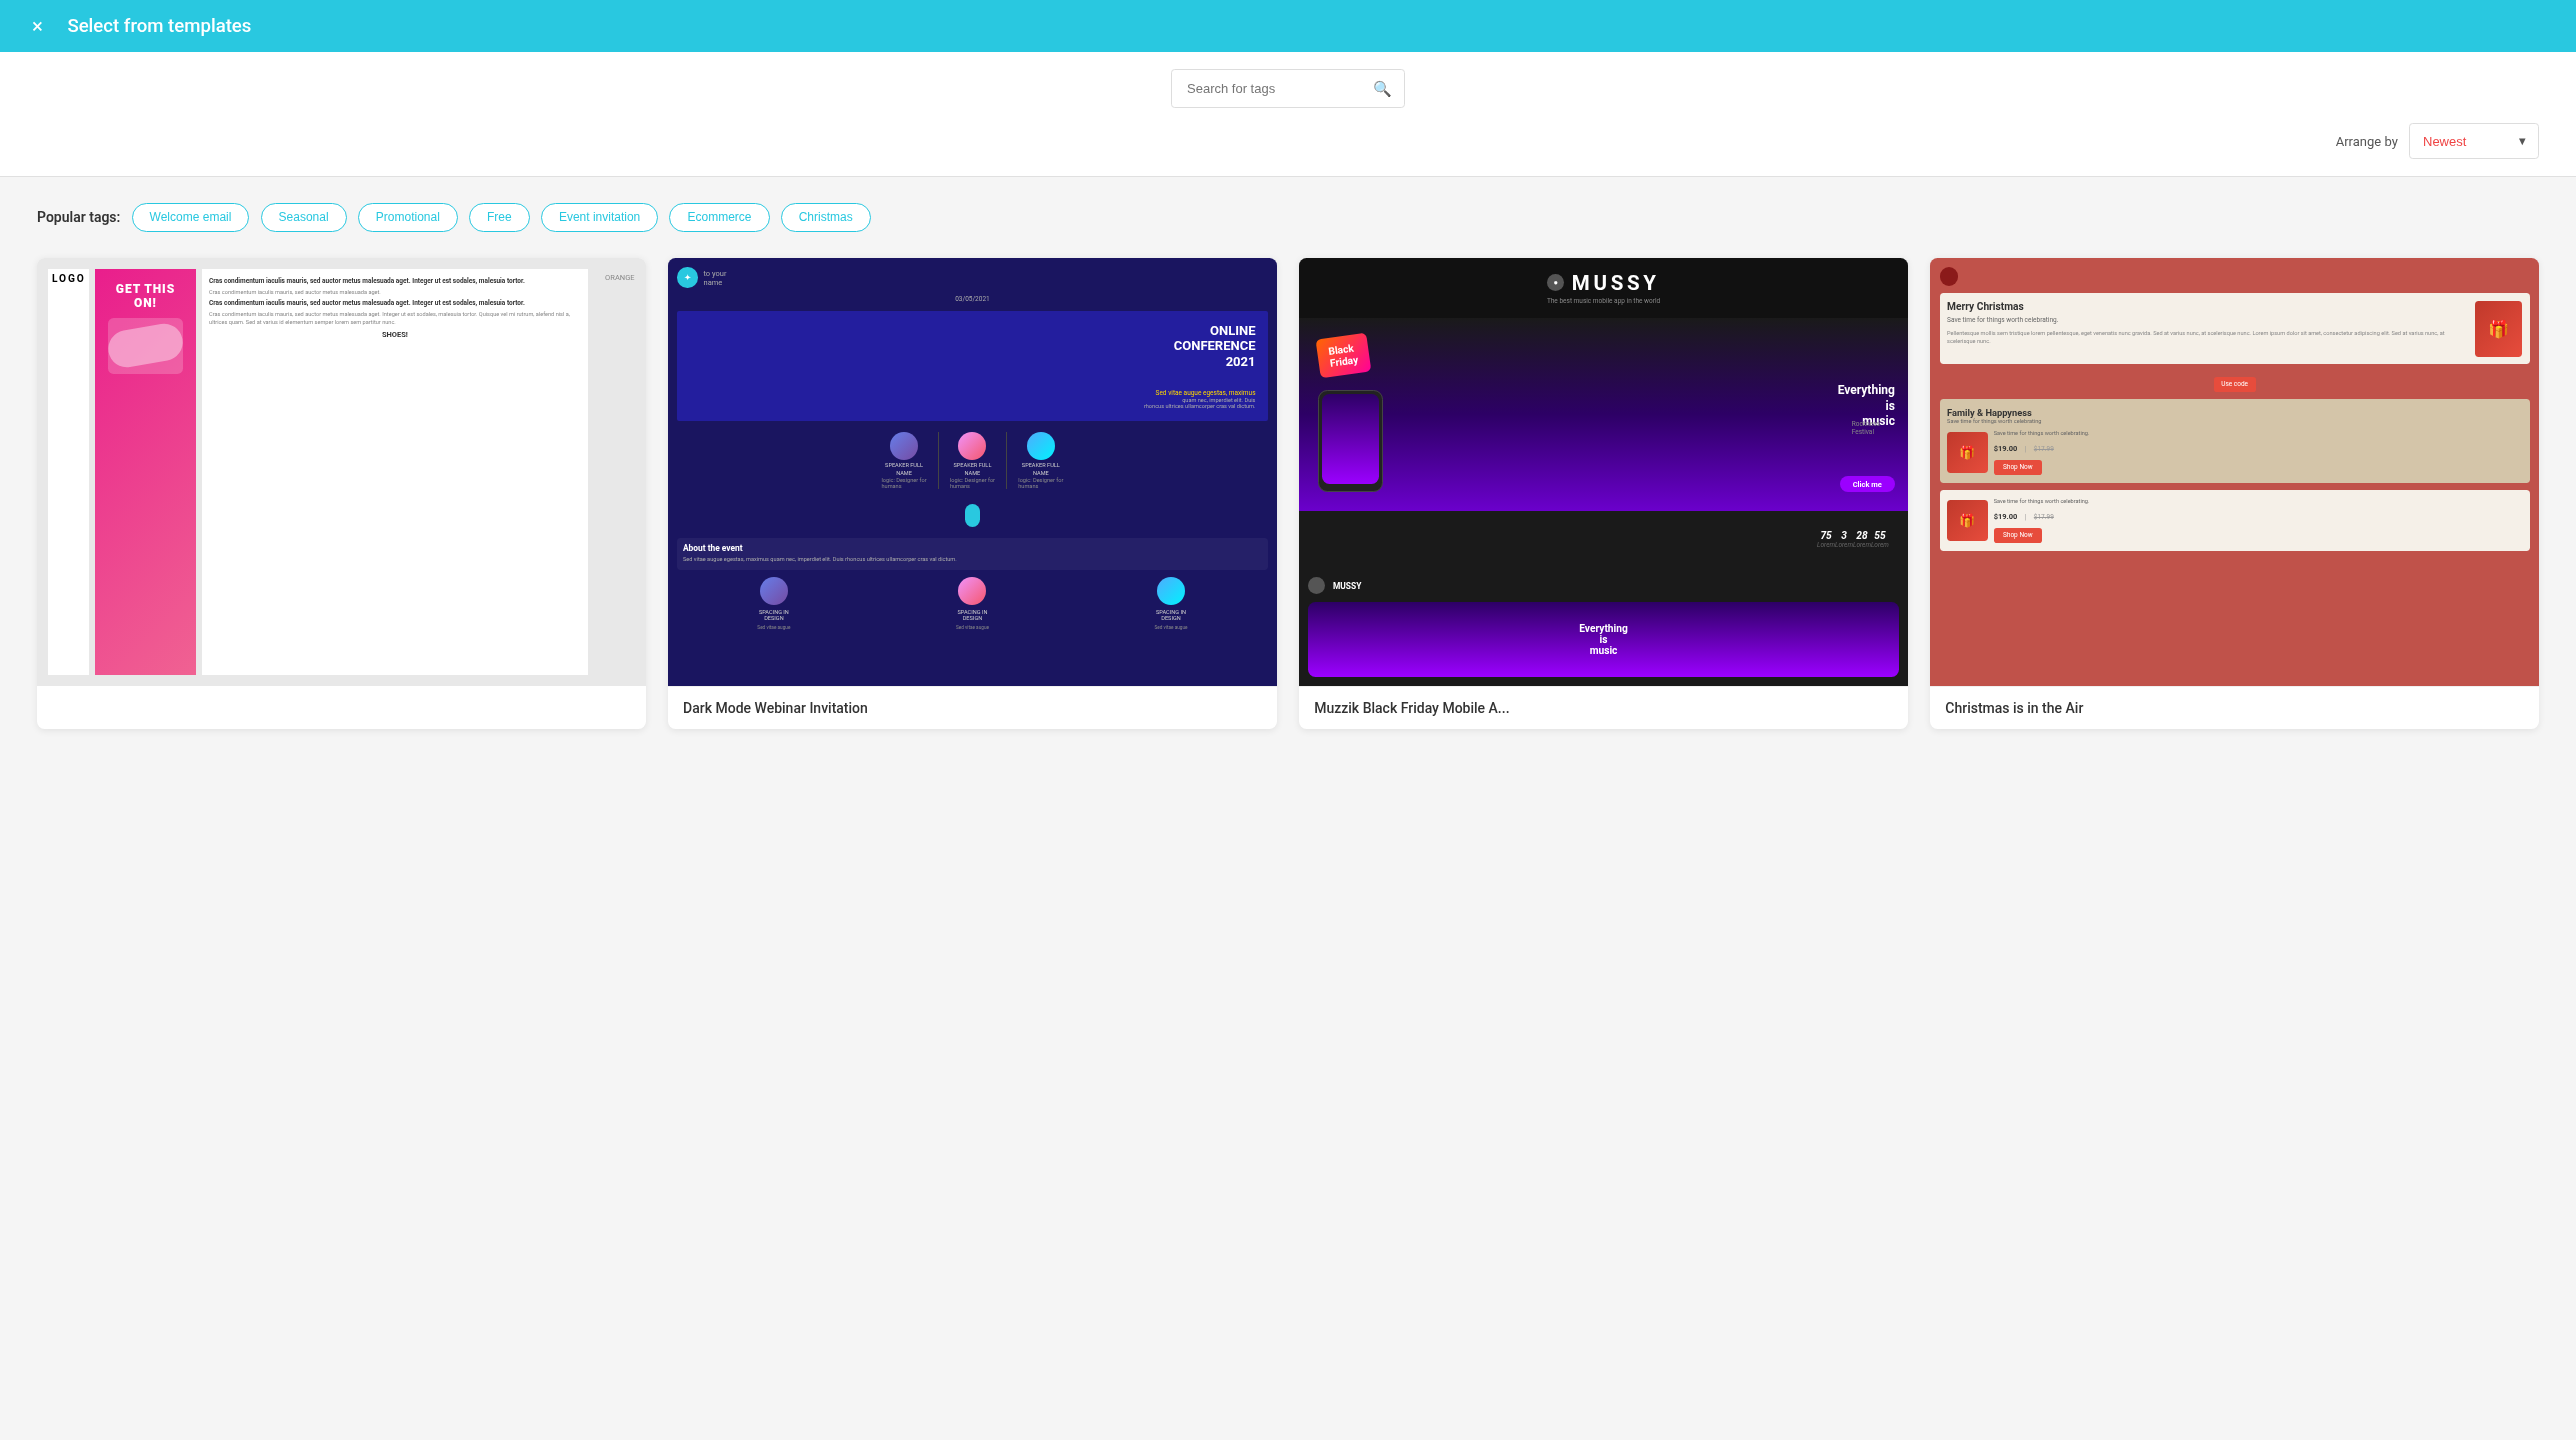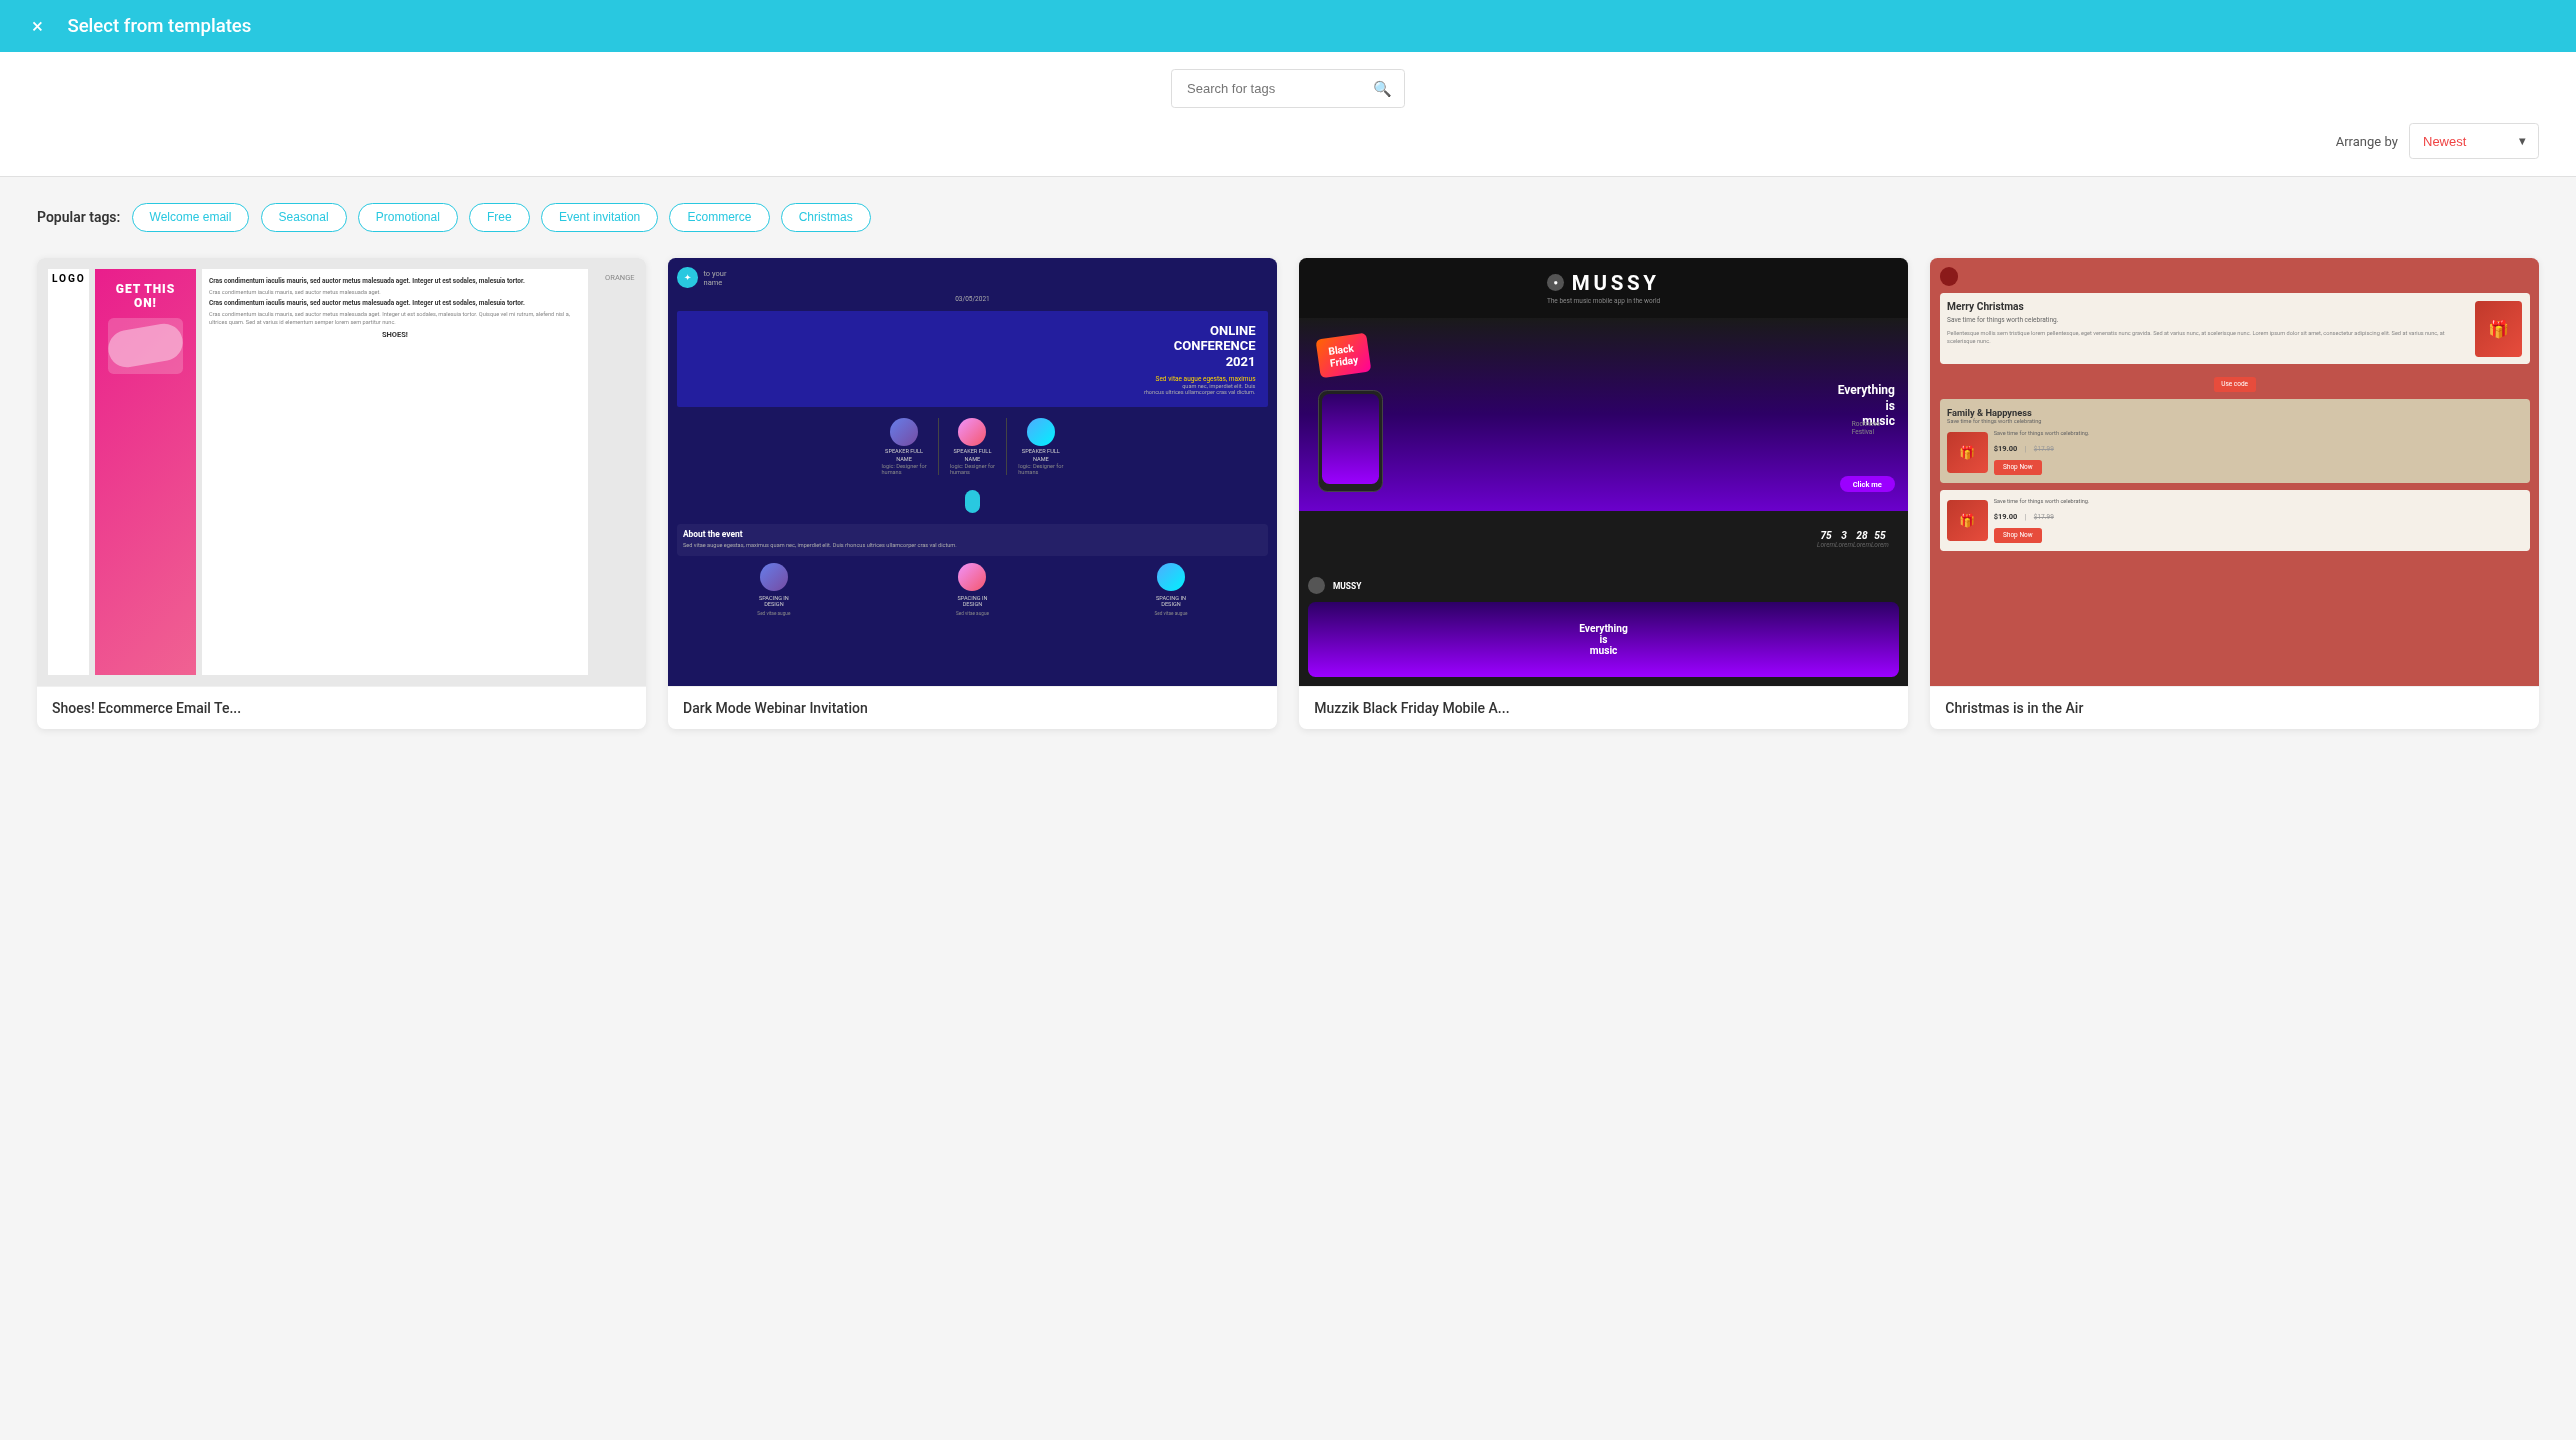--- a/index.html
+++ b/index.html
@@ -535,36 +535,35 @@
             <div class="shoes-item shoes-item-1"></div>
             <div class="shoes-item shoes-item-2"></div>
             <div class="shoes-item shoes-item-3"></div>
             <div class="shoes-item shoes-item-4"></div>
             <div class="shoes-item shoes-item-5"></div>
             <div class="shoes-item" style="background: linear-gradient(135deg, #795548, #a1887f);"></div>
           </div>
           <div style="text-align:center; font-size:7.5px; color:#888; margin-top:3.7px;">ORANGE</div>
         </div>
       </div>
-      <div class="template-name">Shoes! Ecommerce Email Te...</div>
     </div>
 
     <div class="template-card">
       <div class="template-preview">
         <div class="preview-webinar">
           <div class="webinar-header">
             <div class="webinar-logo-circle">
               <span style="color:white; font-size:7.5px; font-weight:bold;">✦</span>
             </div>
             <span style="color:#aaa; font-size:7.5px;">to your<br>name</span>
           </div>
           <div style="color:#aaa; font-size:6.5px; text-align:center;">03/05/2021</div>
           <div class="webinar-title-block">
             <div class="webinar-main-title">ONLINE<br>CONFERENCE<br>2021</div>
-            <div style="color:#ffd700; font-size:6.5px; margin-top:5px;">Sed vitae augue egestas, maximus</div>
+            <div style="color:#ffd700; font-size:6.5px; margin-top:19px;">Sed vitae augue egestas, maximus</div>
             <div style="color:#aaa; font-size:5.6px;">quam nec, imperdiet elit. Duis<br>rhoncus ultrices ullamcorper cras val dictum.</div>
           </div>
           <div style="display:flex; justify-content:center; gap:11.2px; padding:3.7px 0;">
             <div class="webinar-speaker-mini">
               <div class="webinar-avatar webinar-avatar-1"></div>
               <div class="webinar-name-text">SPEAKER FULL</div>
               <div class="webinar-name-text">NAME</div>
               <div class="webinar-name-text" style="color:#888;">logic: Designer for<br>humans</div>
             </div>
             <div style="width:0.9px; background:#444;"></div>

